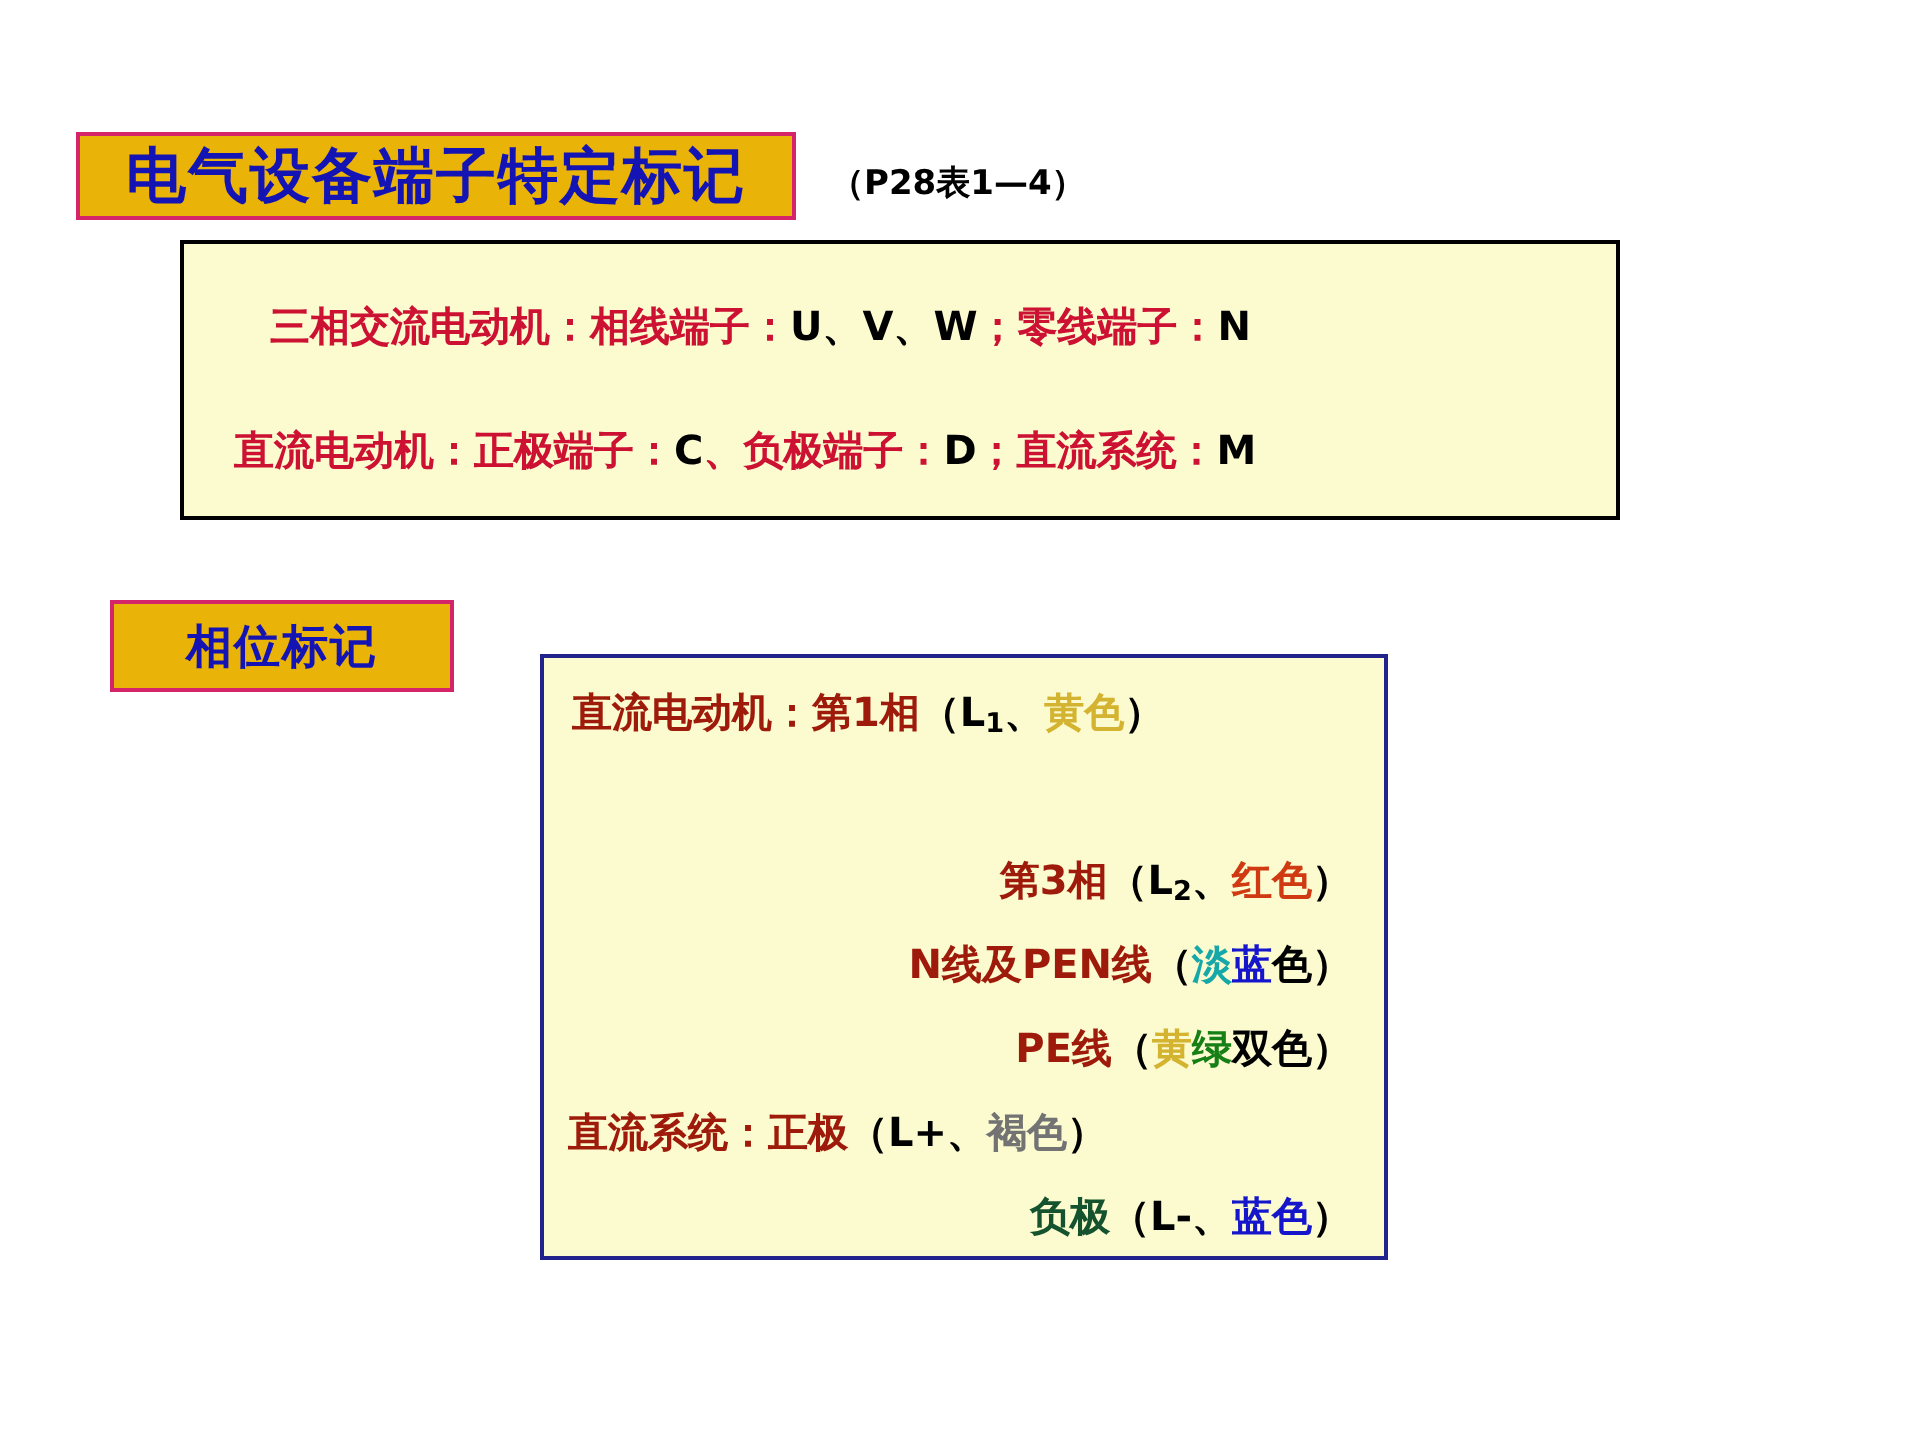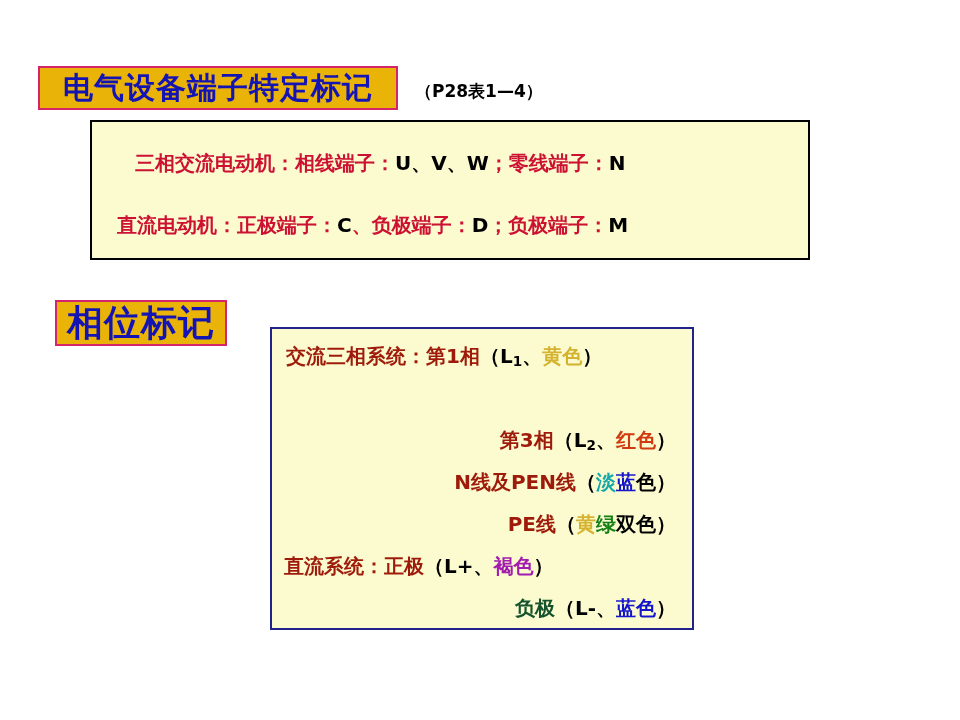--- a/index.html
+++ b/index.html
@@ -47,21 +47,21 @@
     height: 44px;
   }
   #heading-terminal-box .heading-text { font-size: 30px; }
 
   #heading-phase-box {
     left: 55px;
     top: 300px;
     width: 172px;
     height: 46px;
   }
-  #heading-phase-box .heading-text { font-size: 36px; }
+  #heading-phase-box .heading-text { font-size: 23px; }
 
   
   #reference-note {
     position: absolute;
     left: 415px;
     top: 80px;
     color: #000000;
     font-size: 17px;
     font-weight: bold;
     font-family: "DejaVu Sans", "Liberation Sans", sans-serif;
@@ -123,29 +123,29 @@
 <div class="slide">
 
   <div class="heading-box" id="heading-terminal-box" style="border-color: rgb(212, 36, 106);">
     <span class="heading-text" style="color: rgb(20, 20, 180);">电气设备端子特定标记</span>
   </div>
 
   <div id="reference-note">（P28表1—4）</div>
 
   <div class="content-box" id="terminal-content-box" style="background: rgb(251, 251, 207); border-color: rgb(0, 0, 0);">
     <div class="line terminal-line" id="terminal-line-1"><span style="color: rgb(204, 17, 51);">三相交流电动机：相线端子：</span><span style="color: rgb(0, 0, 0);">U、V、W</span><span style="color: rgb(204, 17, 51);">；零线端子：</span><span style="color: rgb(0, 0, 0);">N</span></div>
-    <div class="line terminal-line" id="terminal-line-2"><span style="color: rgb(204, 17, 51);">直流电动机：正极端子：</span><span style="color: rgb(0, 0, 0);">C</span><span style="color: rgb(204, 17, 51);">、负极端子：</span><span style="color: rgb(0, 0, 0);">D</span><span style="color: rgb(204, 17, 51);">；负极端子：</span><span style="color: rgb(0, 0, 0);">M</span></div>
+    <div class="line terminal-line" id="terminal-line-2"><span style="color: rgb(204, 17, 51);">直流电动机：正极端子：</span><span style="color: rgb(0, 0, 0);">C</span><span style="color: rgb(204, 17, 51);">、负极端子：</span><span style="color: rgb(0, 0, 0);">D</span><span style="color: rgb(204, 17, 51);">；直流系统：</span><span style="color: rgb(0, 0, 0);">M</span></div>
   </div>
 
   <div class="heading-box" id="heading-phase-box" style="border-color: rgb(212, 36, 106);">
     <span class="heading-text" style="color: rgb(20, 20, 180);">相位标记</span>
   </div>
 
   <div class="content-box" id="phase-content-box" style="background: rgb(251, 251, 207); border-color: rgb(34, 34, 140);">
-    <div class="line phase-line" style="top: 14px; left: 14px;"><span style="color: rgb(158, 27, 11);">交流三相系统：</span><span style="color: rgb(158, 27, 11);">第1相</span><span style="color: rgb(0, 0, 0);">（L</span><sub style="color: rgb(0, 0, 0);">1</sub><span style="color: rgb(0, 0, 0);">、</span><span style="color: rgb(212, 179, 48);">黄色</span><span style="color: rgb(0, 0, 0);">）</span></div>
+    <div class="line phase-line" style="top: 14px; left: 14px;"><span style="color: rgb(158, 27, 11);">直流电动机：</span><span style="color: rgb(158, 27, 11);">第1相</span><span style="color: rgb(0, 0, 0);">（L</span><sub style="color: rgb(0, 0, 0);">1</sub><span style="color: rgb(0, 0, 0);">、</span><span style="color: rgb(212, 179, 48);">黄色</span><span style="color: rgb(0, 0, 0);">）</span></div>
     <div class="line phase-line" style="top: 98px; right: 16px;"><span style="color: rgb(158, 27, 11);">第3相</span><span style="color: rgb(0, 0, 0);">（L</span><sub style="color: rgb(0, 0, 0);">2</sub><span style="color: rgb(0, 0, 0);">、</span><span style="color: rgb(208, 58, 18);">红色</span><span style="color: rgb(0, 0, 0);">）</span></div>
     <div class="line phase-line" style="top: 140px; right: 16px; text-align: center;"><span style="color: rgb(158, 27, 11);">N线及PEN线</span><span style="color: rgb(0, 0, 0);">（</span><span style="color: rgb(22, 168, 168);">淡</span><span style="color: rgb(21, 21, 204);">蓝</span><span style="color: rgb(0, 0, 0);">色）</span></div>
     <div class="line phase-line" style="top: 182px; right: 16px; margin-left: 18px;"><span style="color: rgb(158, 27, 11);">PE线</span><span style="color: rgb(0, 0, 0);">（</span><span style="color: rgb(212, 179, 48);">黄</span><span style="color: rgb(22, 128, 22);">绿</span><span style="color: rgb(0, 0, 0);">双色）</span></div>
-    <div class="line phase-line" style="top: 224px; left: 12px;"><span style="color: rgb(158, 27, 11); margin-top: 10px;">直流系统：</span><span style="color: rgb(158, 27, 11);">正极</span><span style="color: rgb(0, 0, 0);">（L+、</span><span style="color: #a21caf;">褐色</span><span style="color: rgb(0, 0, 0);">）</span></div>
+    <div class="line phase-line" style="top: 224px; left: 12px;"><span style="color: rgb(158, 27, 11); margin-top: 10px;">直流系统：</span><span style="color: rgb(158, 27, 11);">正极</span><span style="color: rgb(0, 0, 0);">（L+、</span><span style="color: #737373;">褐色</span><span style="color: rgb(0, 0, 0);">）</span></div>
     <div class="line phase-line" style="top: 266px; right: 16px;"><span style="color: #14532d;">负极</span><span style="color: rgb(0, 0, 0);">（L-、</span><span style="color: rgb(21, 21, 204); margin-top: 32px;">蓝色</span><span style="color: rgb(0, 0, 0);">）</span></div>
   </div>
 
 </div>
 
 </body></html>

